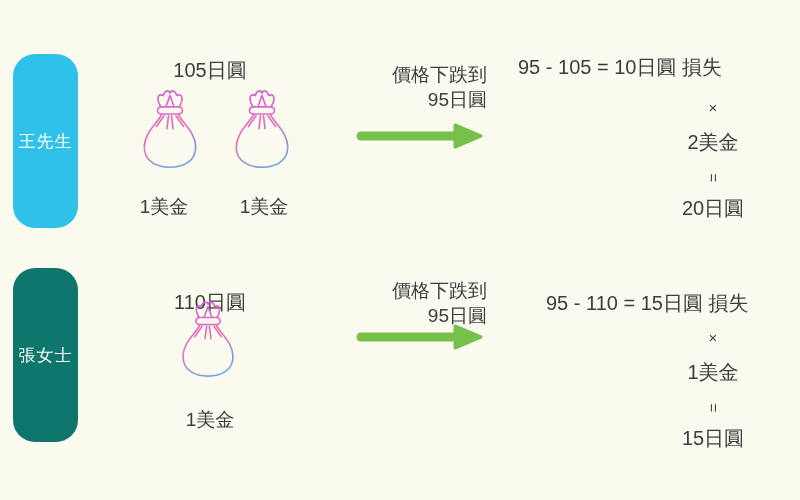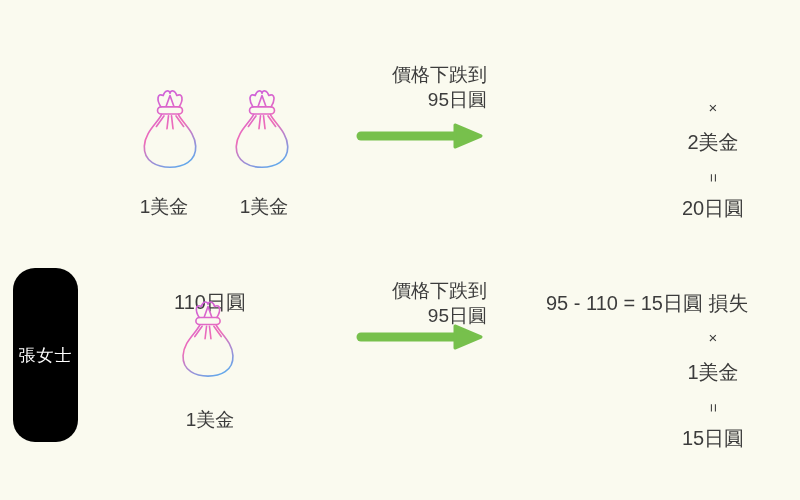--- a/index.html
+++ b/index.html
@@ -16,21 +16,21 @@
 
   .pill {
     position: absolute;
     left: 13px; width: 65px; height: 174px;
     border-radius: 22px;
     display: flex; align-items: center; justify-content: center;
     color: #FFFFFF; font-size: 17px; letter-spacing: 1px;
     white-space: nowrap;
   }
   .pill-cyan   { top: 54px;  background: #2FC1E9; }
-  .pill-purple { top: 268px; background: #000000; }
+  .pill-purple { top: 268px; background: #0f766e; }
 
   .price-label {
     position: absolute; left: 130px; width: 160px;
     text-align: center; font-size: 20px;
   }
   .price-1 { top: 57px; }
   .price-2 { top: 269px; margin-top: 20px; }
 
   .bag { position: absolute; }
   .bag-1a { left: 136px; top: 85px; }
@@ -85,21 +85,25 @@
   <svg class="defs-holder" aria-hidden="true">
     <defs>
       <linearGradient id="bagGrad" gradientUnits="userSpaceOnUse" x1="18" y1="4" x2="72" y2="108">
         <stop offset="0" stop-color="#C75FE0"></stop>
         <stop offset="0.5" stop-color="#EE6DB9"></stop>
         <stop offset="1" stop-color="#4FB0F2"></stop>
       </linearGradient>
     </defs>
   </svg>
 
+  <div class="pill pill-cyan">
+    <span>王先生</span>
+  </div>
 
+  <div class="price-label price-1">105日圓</div>
 
   <div class="bag bag-1a">
     <svg width="68" height="86" viewBox="0 0 90 110" fill="none" stroke="url(#bagGrad)" stroke-width="2.2" stroke-linecap="round" stroke-linejoin="round">
       <path d="M33 27 C27 18 28 8 36 12 C38 5 44 4 45 9 C46 4 52 5 54 12 C62 8 63 18 57 27"></path>
       <path d="M40 26 L45 12 M50 26 L45 12"></path>
       <rect x="28.5" y="27" width="33" height="9.5" rx="4.75"></rect>
       <path d="M34 37 C28 49 12 60 11 79 C10 100 29 107 45 107 C61 107 80 100 79 79 C78 60 62 49 56 37"></path>
       <path d="M37 39 L27 53 M43 39 L41 56 M47 39 L49 56 M53 39 L63 53"></path>
     </svg>
   </div>
@@ -121,20 +125,21 @@
     <div>95日圓</div>
   </div>
 
   <div class="arrow arrow-1">
     <svg width="128" height="26" viewBox="0 0 128 26">
       <line x1="5" y1="13" x2="99" y2="13" stroke="#77C04C" stroke-width="9" stroke-linecap="round"></line>
       <path d="M99 2 L125 13 L99 24 Z" fill="#77C04C" stroke="#77C04C" stroke-width="3" stroke-linejoin="round"></path>
     </svg>
   </div>
 
+  <div class="calc-line calc-line-1">95 - 105 = 10日圓 損失</div>
 
   <div class="calc-col calc-col-1">
     <div class="op">×</div>
     <div class="val">2美金</div>
     <div class="eqrow"><span class="eq-rot">=</span></div>
     <div class="res">20日圓</div>
   </div>
 
   <div class="pill pill-purple">
     <span>張女士</span>

